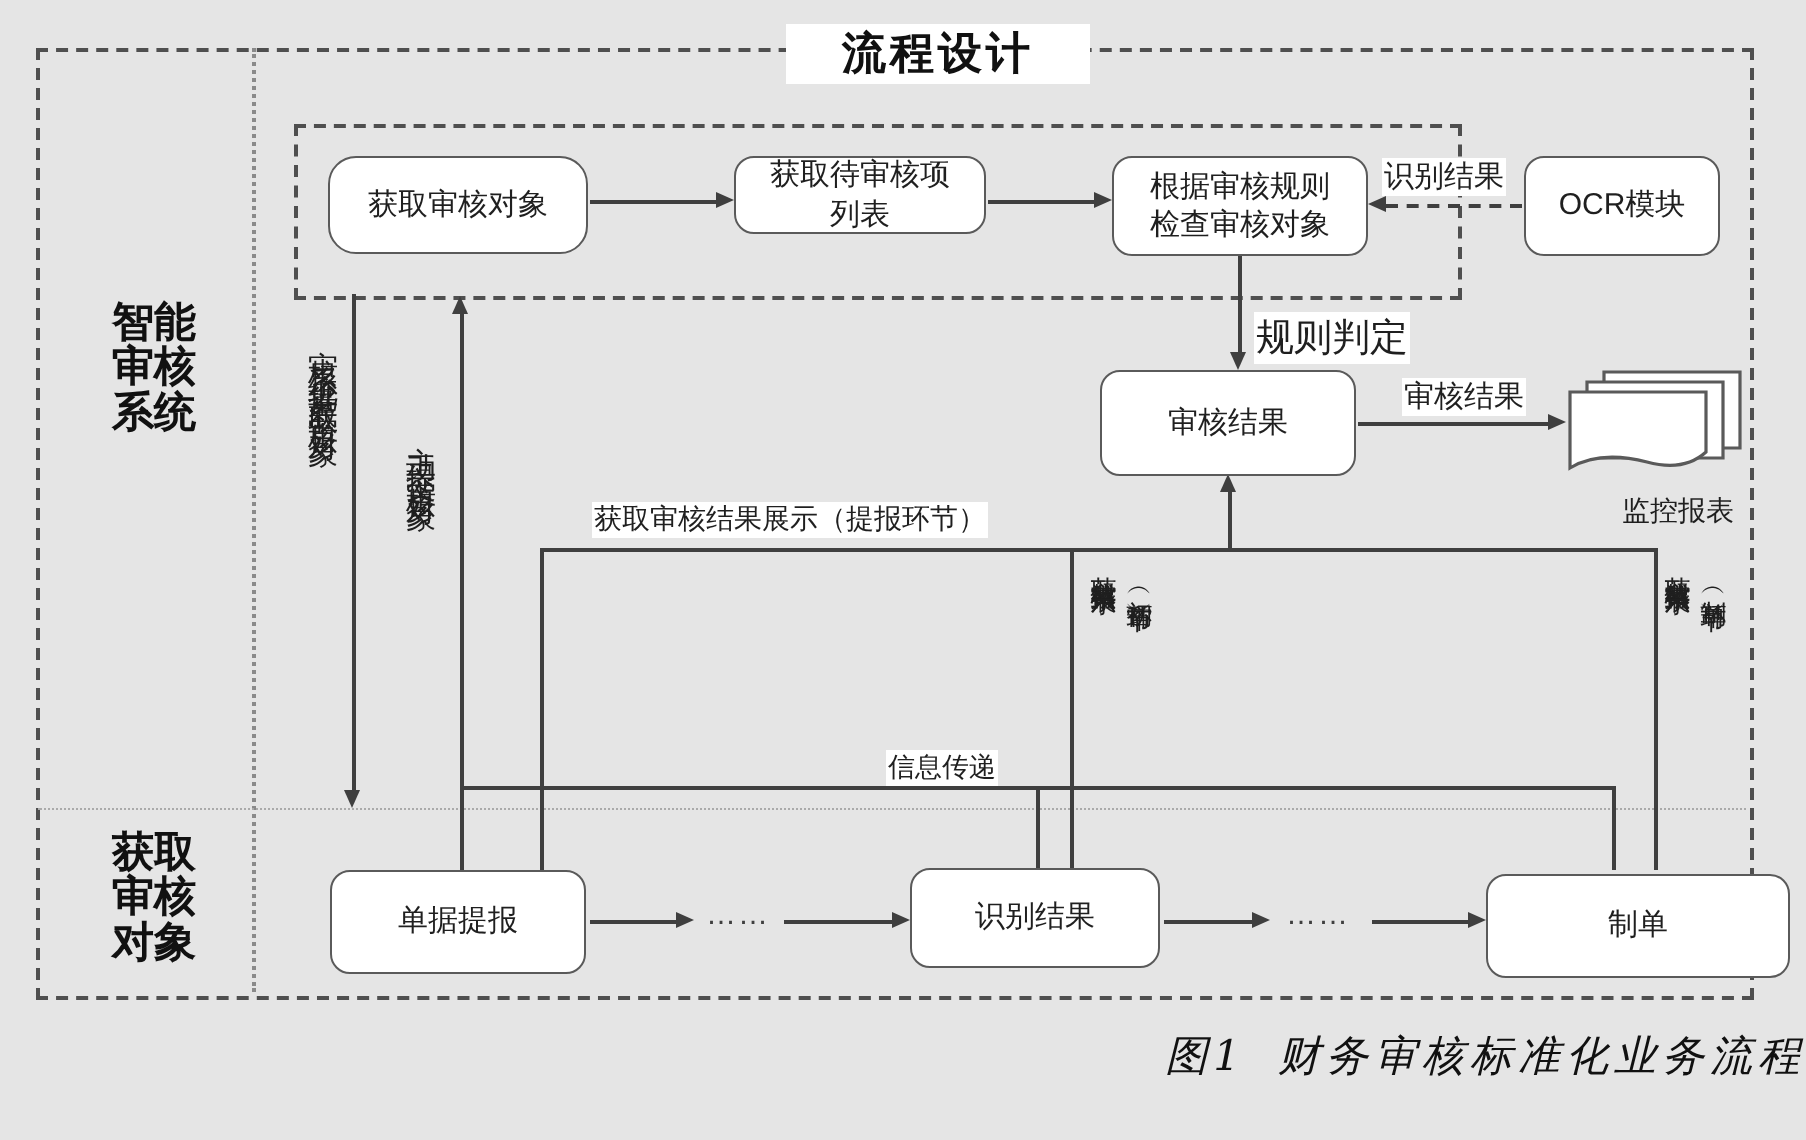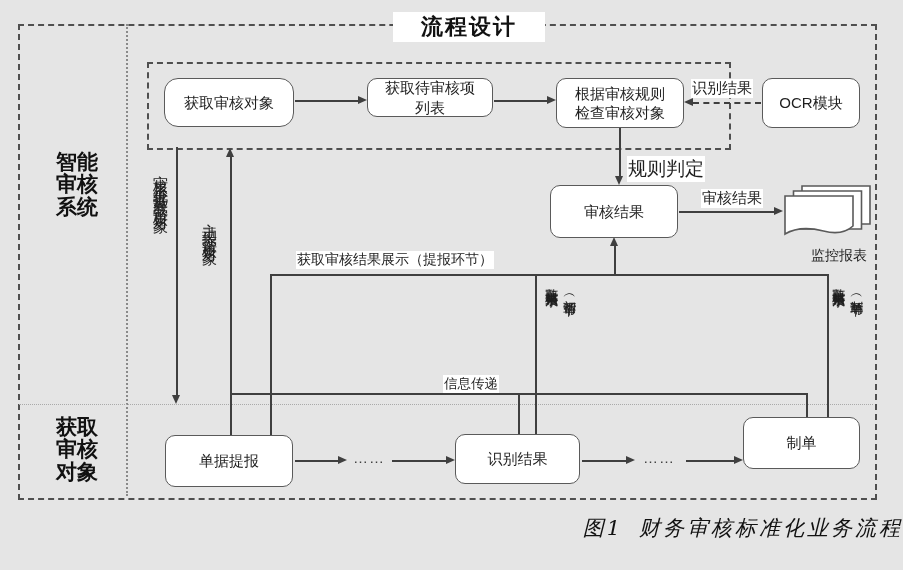--- a/index.html
+++ b/index.html
@@ -72,21 +72,21 @@
 
   <div class="node" style="left:164px;top:78px;width:130px;height:49px;border-radius:14px;">获取审核对象</div>
   <div class="node" style="left:367px;top:78px;width:126px;height:39px;">获取待审核项
 列表</div>
   <div class="node" style="left:556px;top:78px;width:128px;height:50px;">根据审核规则
 检查审核对象</div>
   <div class="node" style="left:762px;top:78px;width:98px;height:50px;">OCR模块</div>
   <div class="node" style="left:550px;top:185px;width:128px;height:53px;">审核结果</div>
   <div class="node" style="left:165px;top:435px;width:128px;height:52px;">单据提报</div>
   <div class="node" style="left:455px;top:434px;width:125px;height:50px;">识别结果</div>
-  <div class="node" style="left:743px;top:417px;width:117px;height:52px;">制单</div>
+  <div class="node" style="left:743px;top:437px;width:152px;height:52px;">制单</div>
 
   <div class="report">
     <svg width="94" height="60" viewBox="0 0 94 60">
       <g fill="#ffffff" stroke="#5a5a5a" stroke-width="1.6">
         <path d="M21 2 H89 V40 H21 Z"></path>
         <path d="M12.5 7 H80.5 V45 H12.5 Z"></path>
         <path d="M4 12 H72 V42 Q61 52 42.5 47 Q19 41 4 50 Z"></path>
       </g>
     </svg>
     <div class="rlabel">监控报表</div>

